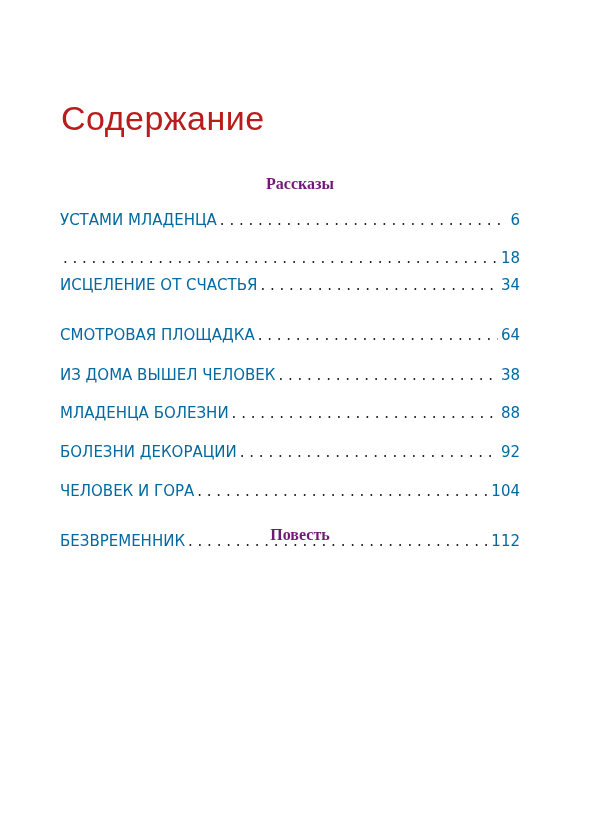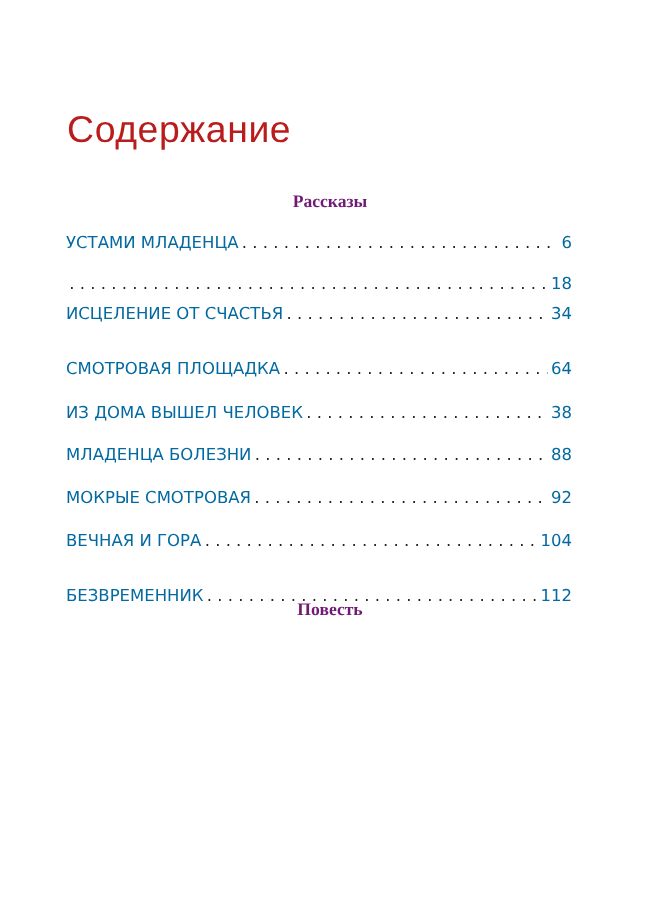--- a/index.html
+++ b/index.html
@@ -111,32 +111,32 @@
     <span class="toc-page">38</span>
   </div>
 
   <div class="toc-row" style="top:404px;">
     <span class="toc-title">МЛАДЕНЦА БОЛЕЗНИ</span>
     <span class="toc-dots"></span>
     <span class="toc-page">88</span>
   </div>
 
   <div class="toc-row" style="top:443px;">
-    <span class="toc-title">МОКРЫЕ СМОТРОВАЯ</span>
+    <span class="toc-title">БОЛЕЗНИ ДЕКОРАЦИИ</span>
     <span class="toc-dots"></span>
     <span class="toc-page">92</span>
   </div>
 
   <div class="toc-row" style="top:482px;">
-    <span class="toc-title">ВЕЧНАЯ И ГОРА</span>
+    <span class="toc-title">ЧЕЛОВЕК И ГОРА</span>
     <span class="toc-dots"></span>
     <span class="toc-page">104</span>
   </div>
 
-  <div class="section-heading" style="top:526px;margin-top:20px;">Повесть</div>
+  <div class="section-heading" style="top:526px;">Повесть</div>
 
   <div class="toc-row" style="top:532px;">
     <span class="toc-title">БЕЗВРЕМЕННИК</span>
     <span class="toc-dots"></span>
     <span class="toc-page">112</span>
   </div>
 
 </div>
 
 </body></html>

